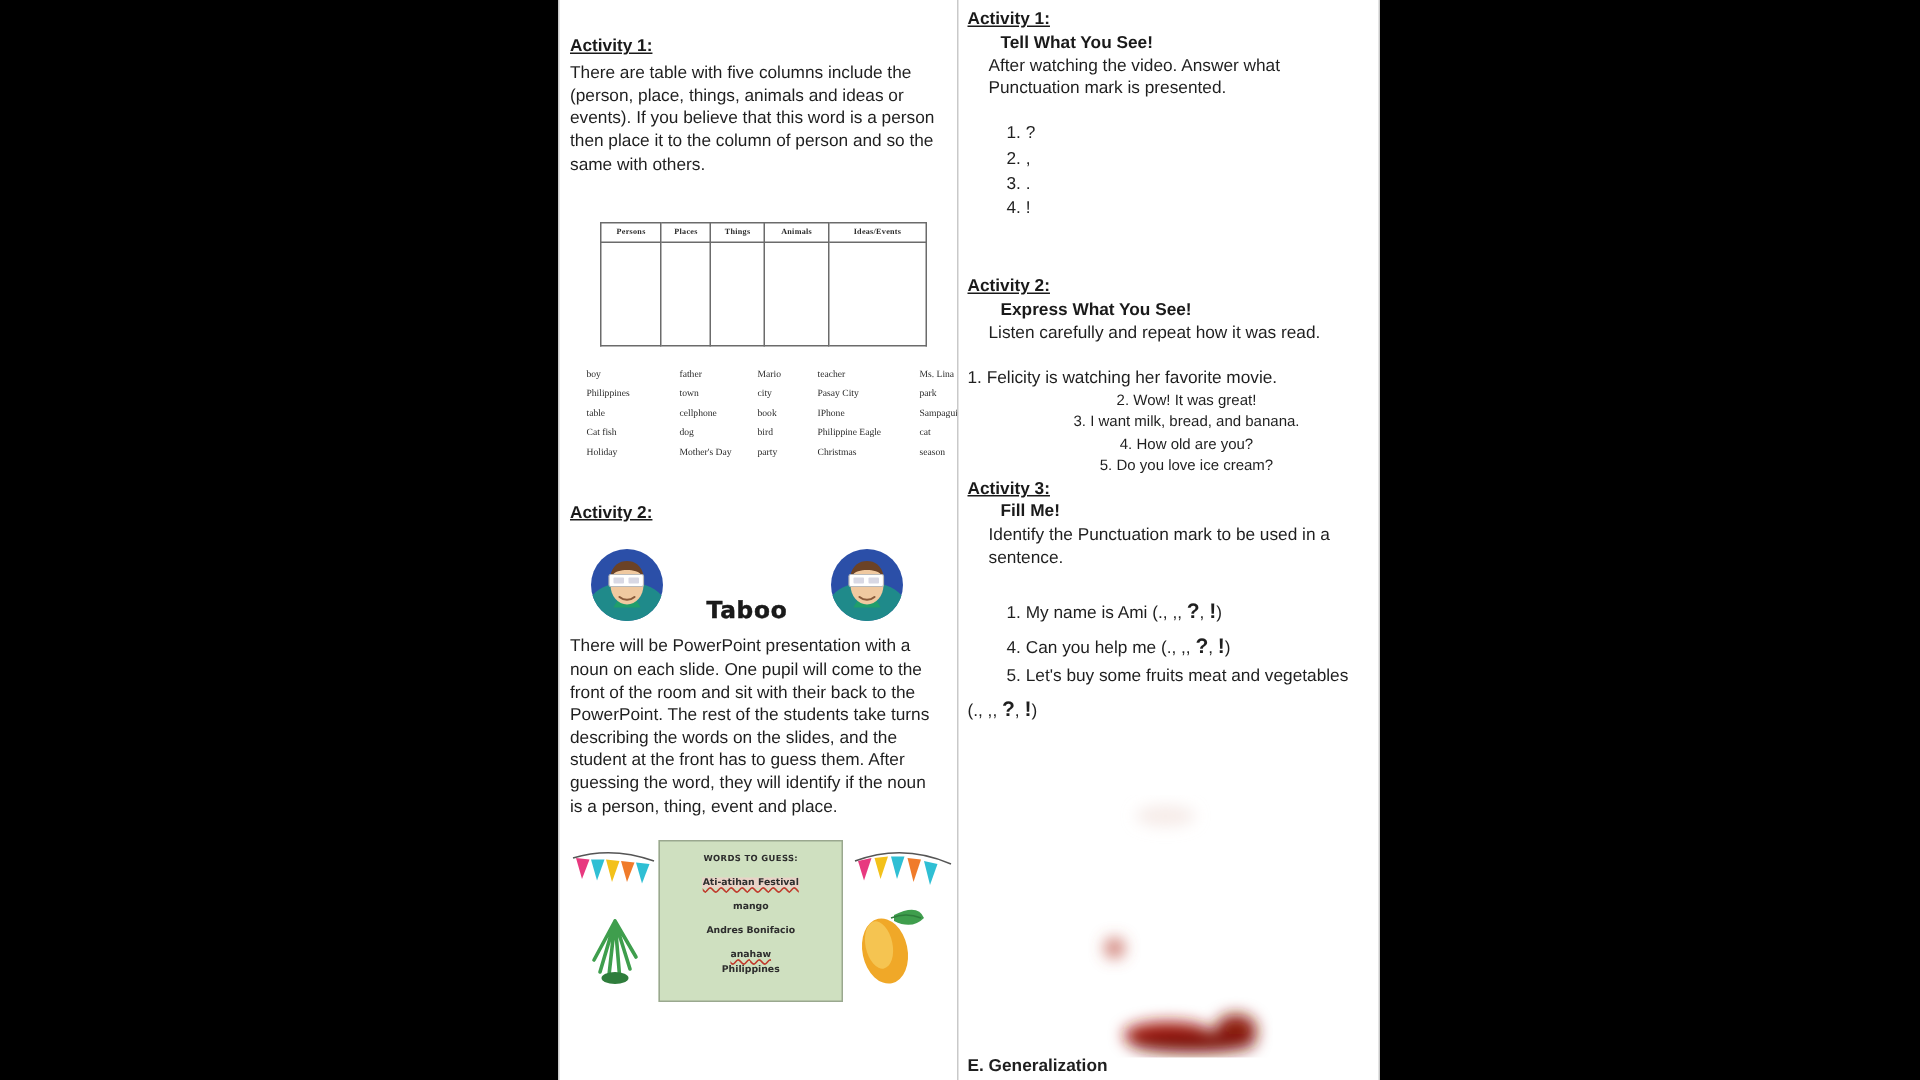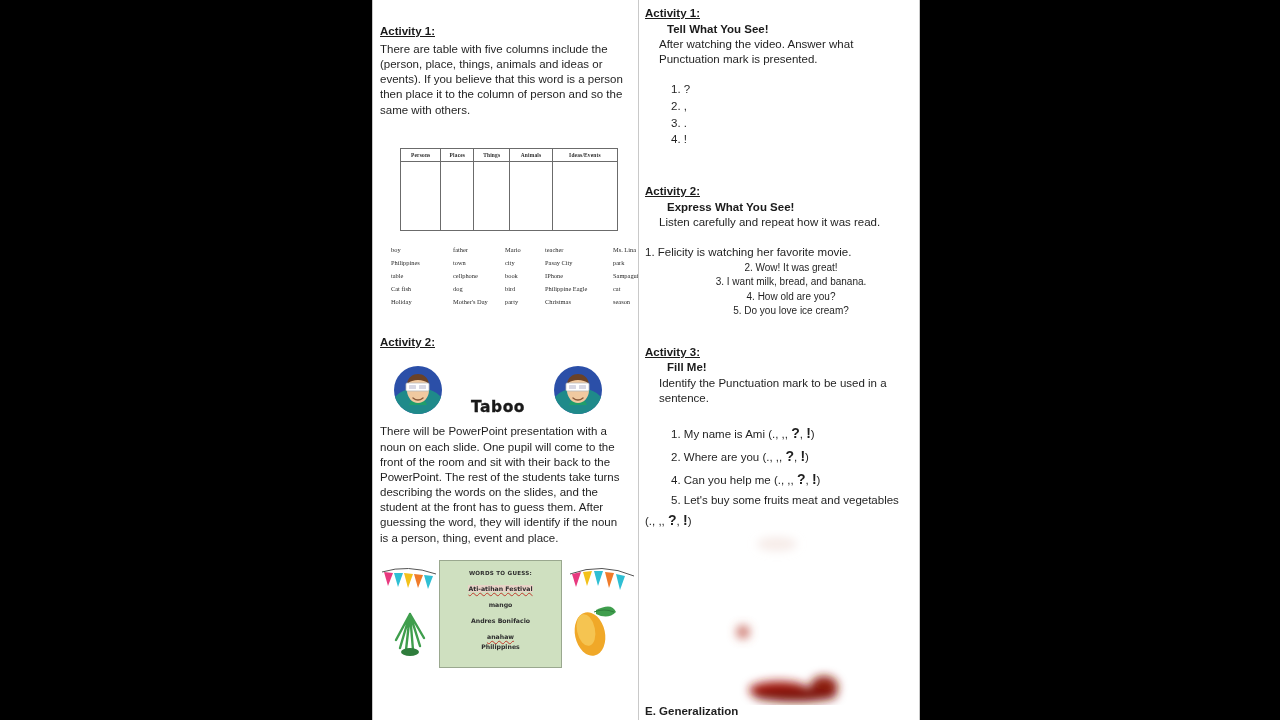--- a/index.html
+++ b/index.html
@@ -275,34 +275,29 @@
         <p class="body-txt indent2">Listen carefully and repeat how it was read.</p>
         <div class="sent-list">
           <div class="s0">1. Felicity is watching her favorite movie.</div>
           <div class="si">2. Wow! It was great!</div>
           <div class="si">3. I want milk, bread, and banana.</div>
           <div class="si">4. How old are you?</div>
           <div class="si">5. Do you love ice cream?</div>
         </div>
       </div>
 
-      <div style="margin-top:26px">
+      <div style="">
         <div class="act-head">Activity 3:</div>
         <div class="act-sub indent1">Fill Me!</div>
         <p class="body-txt indent2">Identify the Punctuation mark to be used in a sentence.</p>
 
         <div class="punc-list">
           <div class="row">
             <span>1.</span>
             <span>My name is Ami</span>
-            <span>(., ,, </span><span class="big-p">?</span><span>, </span><span class="big-p">!</span><span>)</span>
-          </div>
-          <div class="row">
-            <span>2.</span>
-            <span>Where are you</span>
             <span>(., ,, </span><span class="big-p">?</span><span>, </span><span class="big-p">!</span><span>)</span>
           </div>
           <div class="row">
             <span>4.</span>
             <span>Can you help me</span>
             <span>(., ,, </span><span class="big-p">?</span><span>, </span><span class="big-p">!</span><span>)</span>
           </div>
           <div class="row">
             <span>5.</span>
             <span>Let's buy some fruits meat and vegetables</span>

